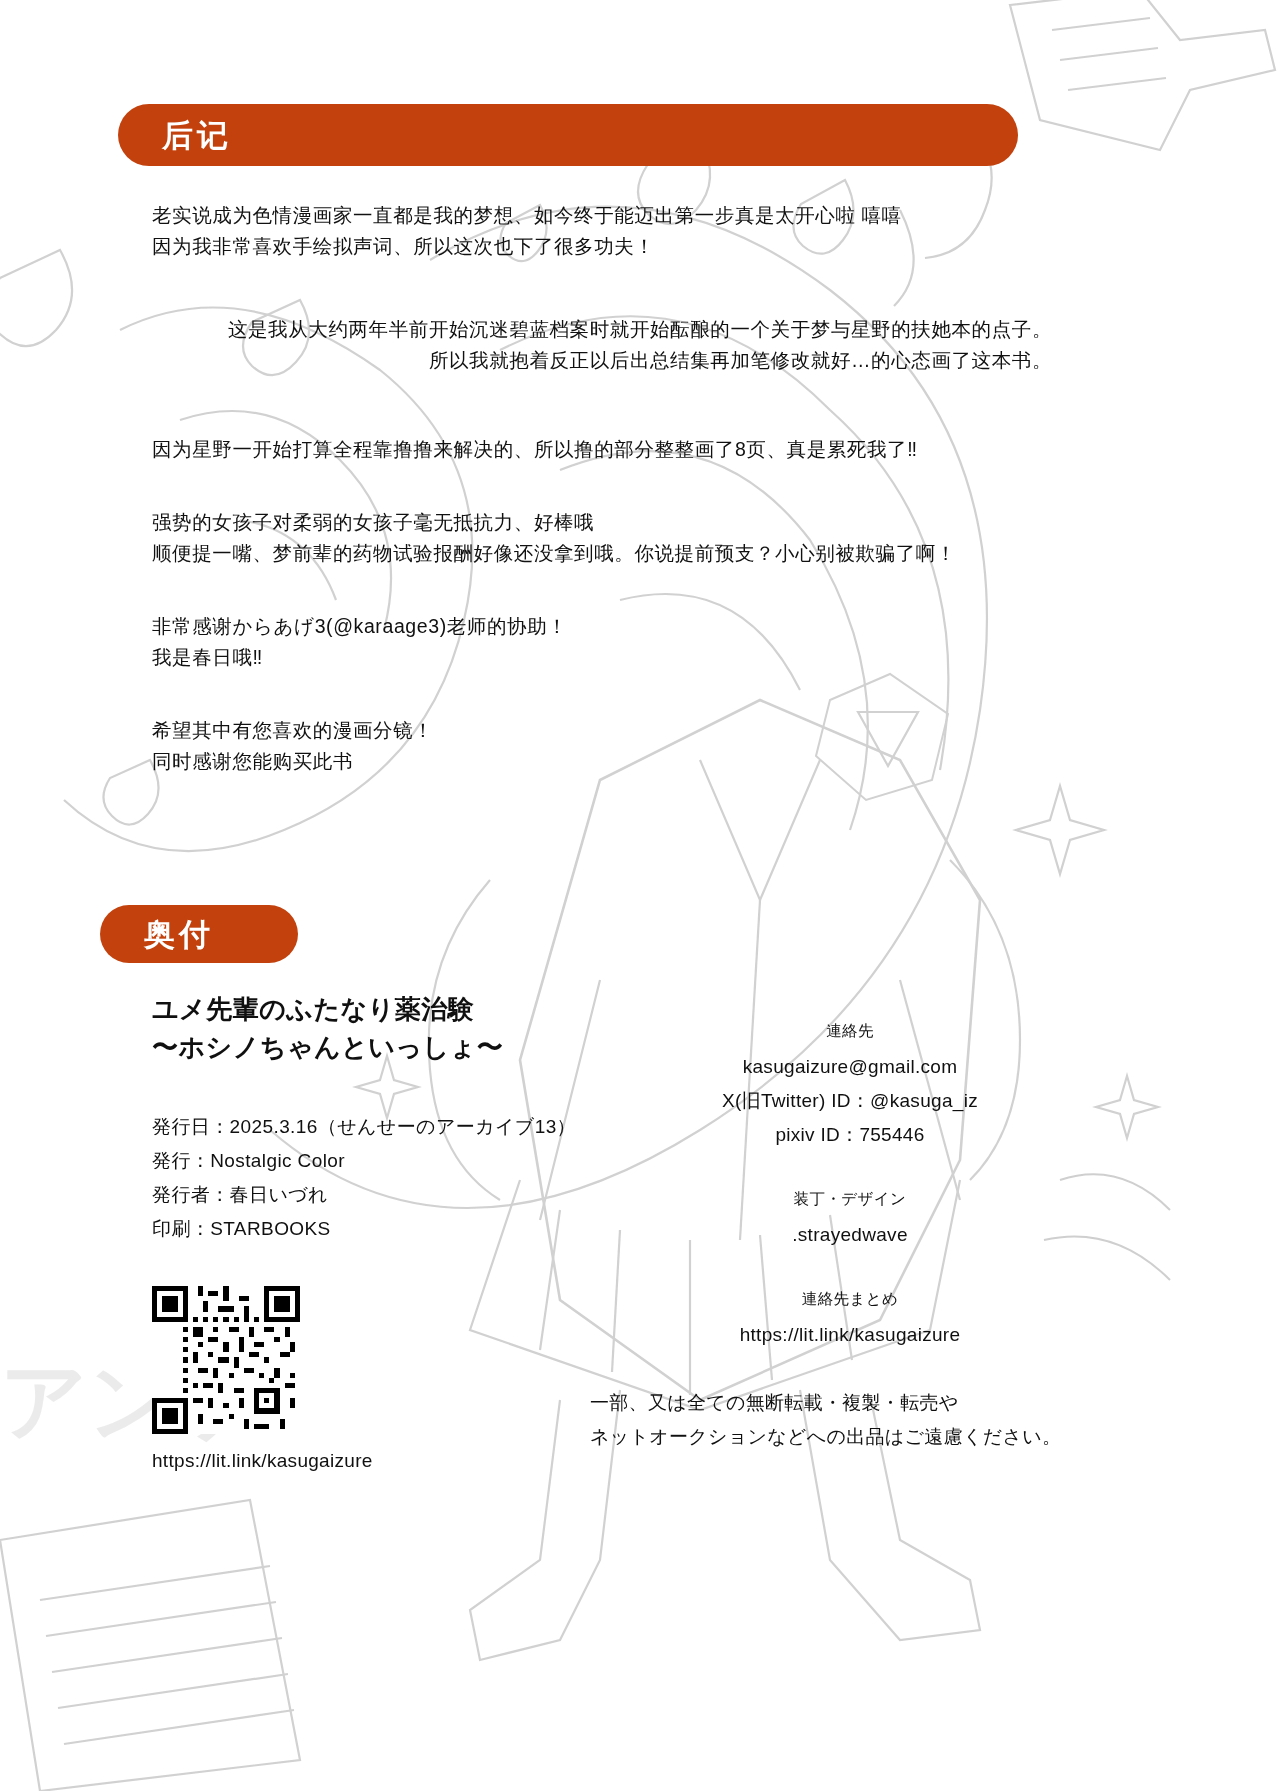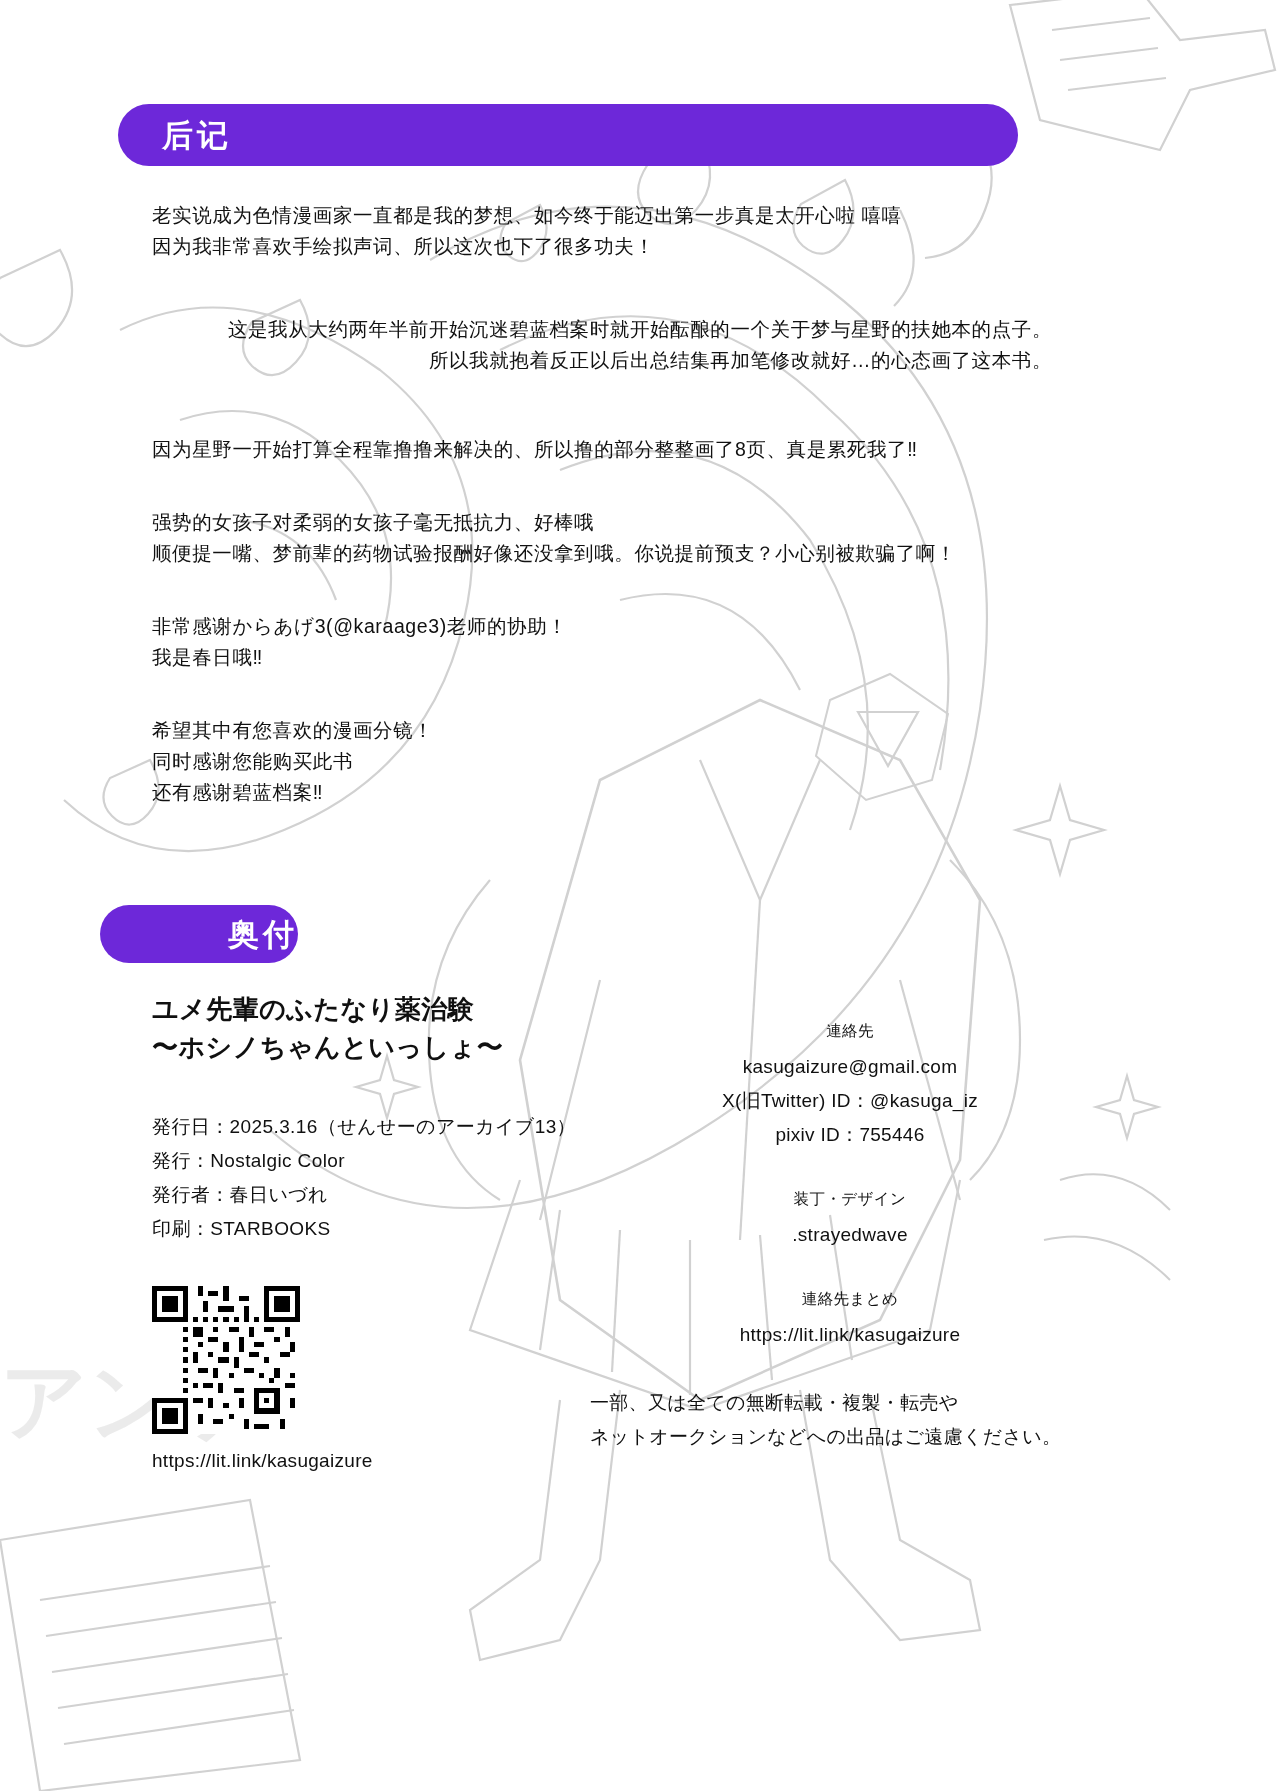--- a/index.html
+++ b/index.html
@@ -26,21 +26,21 @@
   .bg-art svg { display: block; }
 
   .page {
     position: relative;
     width: 1280px;
     height: 1791px;
   }
 
   
   .pill {
-    background: #6d28d9;
+    background: #c2410c;
     color: #ffffff;
     border-radius: 60px;
     display: flex;
     align-items: center;
     box-sizing: border-box;
   }
   .pill-afterword {
     position: absolute;
     left: 118px;
     top: 104px;
@@ -48,21 +48,20 @@
     height: 62px;
     padding-left: 44px;
   }
   .pill-colophon {
     position: absolute;
     left: 100px;
     top: 905px;
     width: 198px;
     height: 58px;
     padding-left: 44px;
-    justify-content: flex-end;
   }
   .pill-text {
     font-size: 31px;
     font-weight: bold;
     letter-spacing: 4px;
     line-height: 1;
   }
 
   
   .afterword-body {
@@ -270,21 +269,20 @@
     </div>
 
     <div class="para gap-mid">
       <div class="line">非常感谢からあげ3(@karaage3)老师的协助！</div>
       <div class="line">我是春日哦‼</div>
     </div>
 
     <div class="para">
       <div class="line">希望其中有您喜欢的漫画分镜！</div>
       <div class="line">同时感谢您能购买此书</div>
-      <div class="line">还有感谢碧蓝档案‼</div>
     </div>
 
   </div>
 
   <div class="pill pill-colophon">
     <span class="pill-text">奥付</span>
   </div>
 
   <div class="colophon">
 

